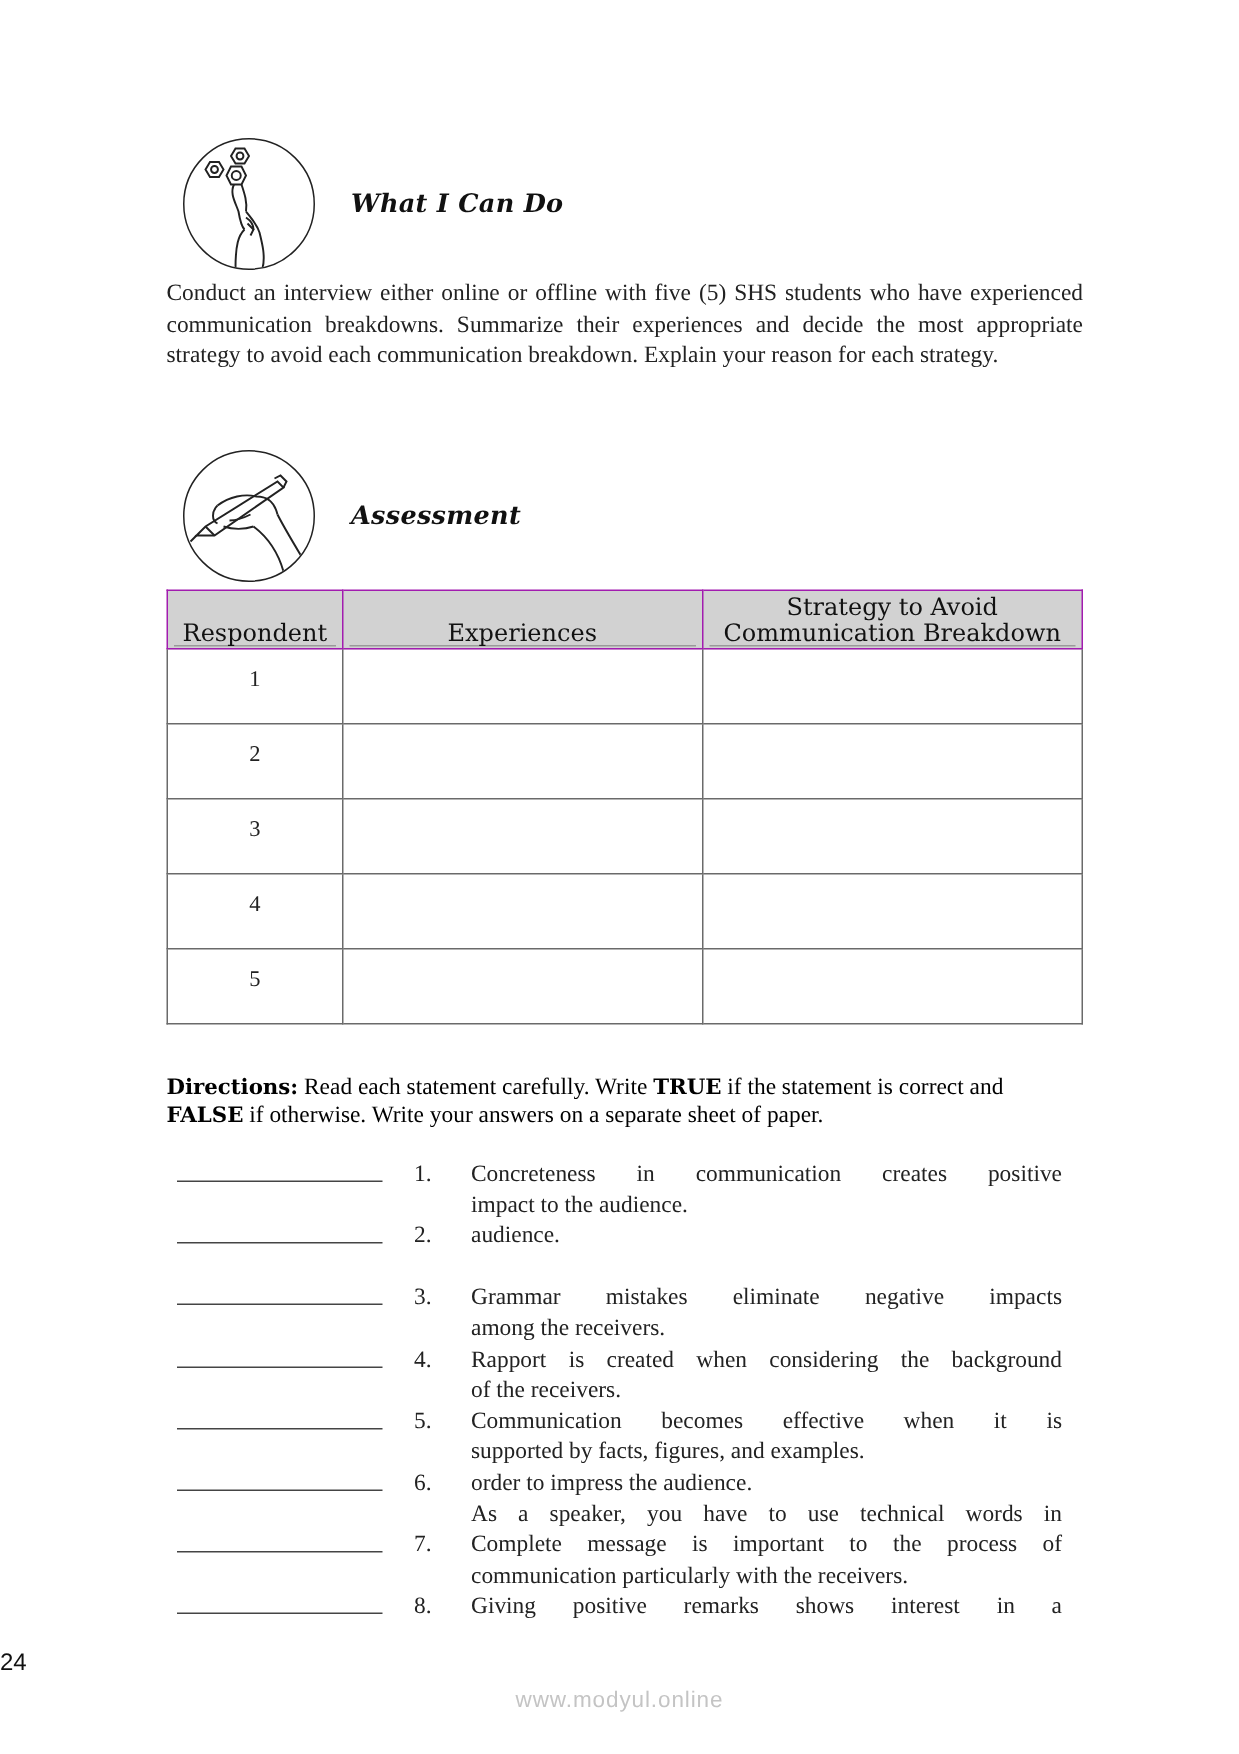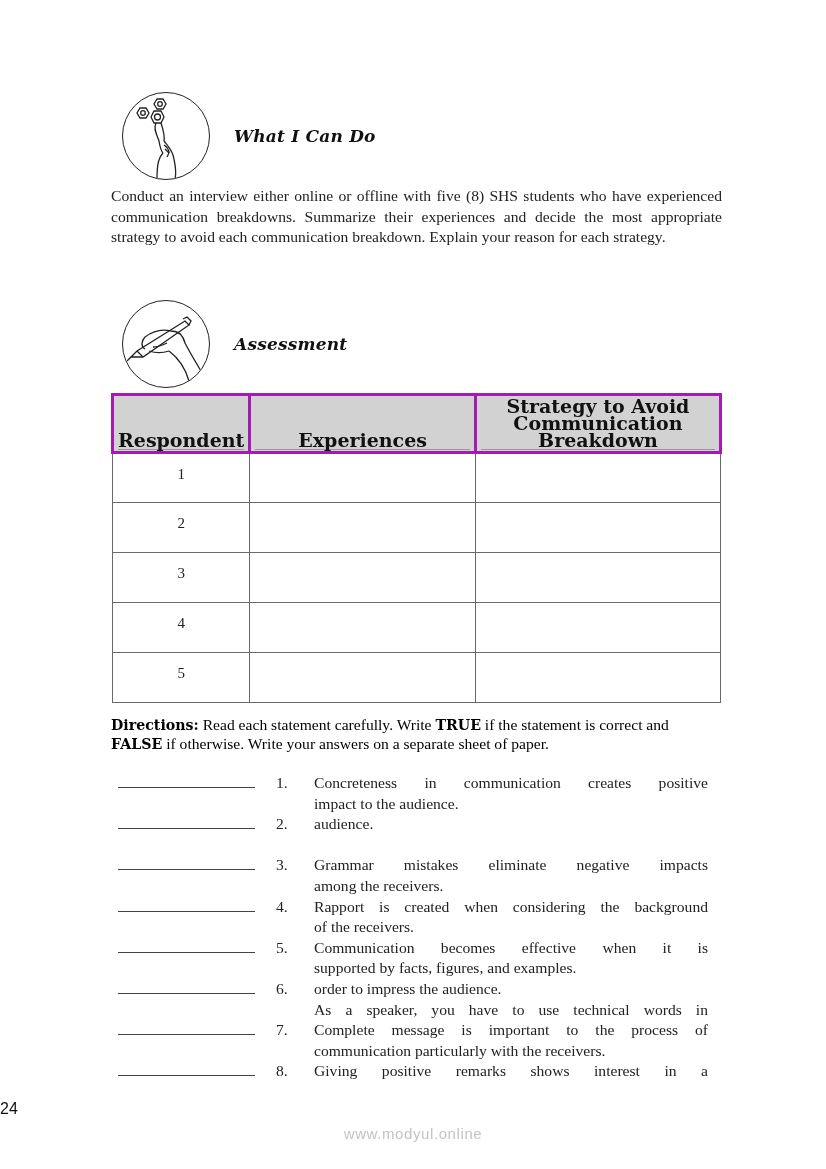--- a/index.html
+++ b/index.html
@@ -21,21 +21,21 @@
     .para {
       position: absolute; left: 111px; width: 611px;
       font-family: "Liberation Serif", "DejaVu Serif", serif; font-size: 15.6px;
       line-height: 20.6px; text-align: justify; color: #222;
     }
     table.assess {
       position: absolute; left: 111px; top: 393px; width: 611px;
       border-collapse: collapse; font-family: "DejaVu Serif", serif;
     }
     table.assess th {
-      background: #d2d2d2; border: 3px solid #a21caf; font-size: 19px; font-weight: bold;
+      background: #d2d2d2; border: 1px solid #a21caf; font-size: 16px; font-weight: normal;
       vertical-align: bottom; padding: 2px 4px 1px 4px; line-height: 17px; height: 34px;
       color: #111;
     }
     table.assess th .u { display: block; border-bottom: 1px solid #9a9a9a; padding-bottom: 0; }
     table.assess td {
       border: 1px solid #6a6a6a; height: 50px; vertical-align: top; text-align: center;
       font-family: "Liberation Serif", serif; font-size: 15px; padding-top: 12px; box-sizing: border-box;
       color: #222;
     }
     .col1 { width: 109px; } .col2 { width: 245px; } .col3 { width: 257px; }
@@ -70,21 +70,21 @@
         <path d="M41,48 C44,52 48,56 50,62 C52,70 54,78 52,86"></path>
         <path d="M40,60 C36,64 34,70 34,86"></path>
         <path d="M41,52 C44,54 46,56 46,60"></path>
         <path d="M42,56 L46,60 L44,64"></path>
       </g>
     </svg>
   </div>
   <div class="section-title">What I Can Do</div>
 </div>
 
-<div class="para" style="top:186px;">Conduct an interview either online or offline with five (8) SHS students who have experienced communication breakdowns. Summarize their experiences and decide the most appropriate strategy to avoid each communication breakdown. Explain your reason for each strategy.</div>
+<div class="para" style="top:186px;">Conduct an interview either online or offline with five (5) SHS students who have experienced communication breakdowns. Summarize their experiences and decide the most appropriate strategy to avoid each communication breakdown. Explain your reason for each strategy.</div>
 
 <div class="section-head" style="top:300px;">
   <div class="icon-circle">
     <svg width="88" height="88" viewBox="0 0 88 88">
       <g fill="none" stroke="#222" stroke-width="1.3">
         <path d="M8,56 L14,50 L62,20 L66,24 L20,56 Z"></path>
         <path d="M60,18 L64,16 L68,20 L66,24"></path>
         <path d="M8,56 L4,60"></path>
         <path d="M14,50 L20,56"></path>
         <path d="M22,36 C30,30 40,28 48,30 C56,30 60,34 62,42"></path>

